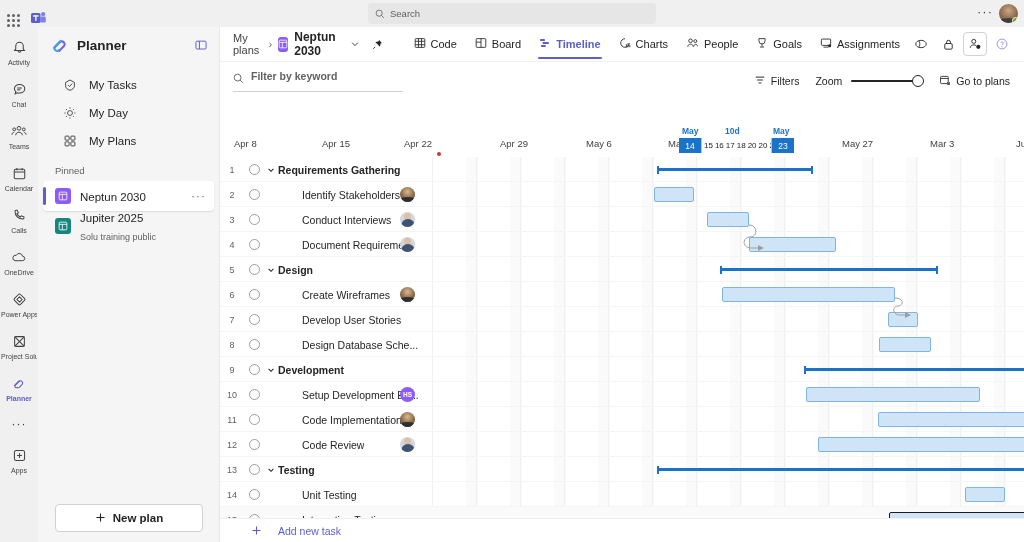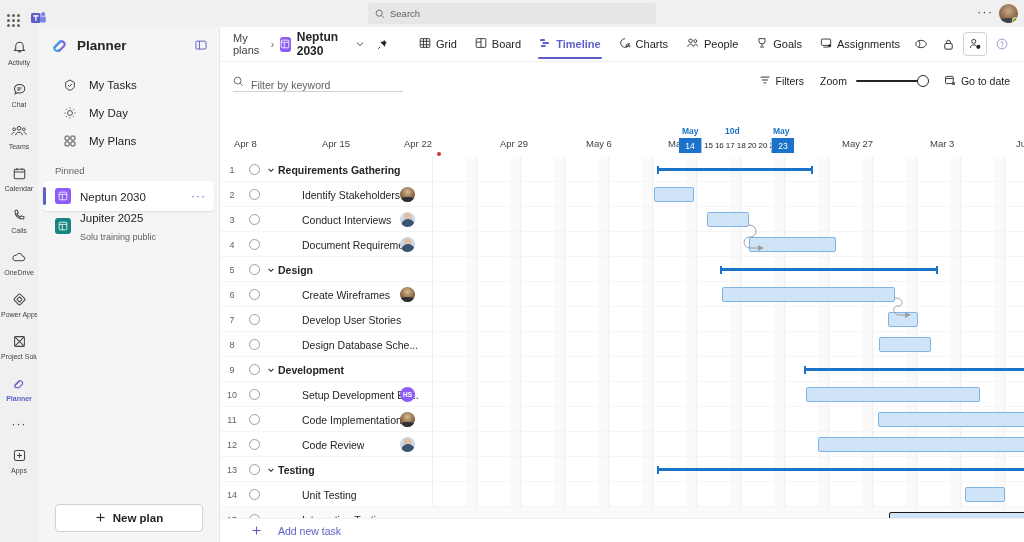--- a/index.html
+++ b/index.html
@@ -114,22 +114,22 @@
   .tab.active::after {
     content:""; position:absolute; left:8px; right:8px; bottom:3px; height:2px;
     background:#5b5fc7; border-radius:2px;
   }
   .cmd-right { margin-left:auto; display:flex; align-items:center; gap:3px; }
   .cmd-ico { width:24px;height:24px;display:flex;align-items:center;justify-content:center;cursor:pointer;border-radius:4px;color:#242424;}
   .cmd-ico.boxed { border:1px solid #d1d1d1; }
 
   .filterbar { height:38px; display:flex; align-items:center; padding:0 14px 0 13px; }
   .filterinput {
-    width:170px; display:flex; align-items:flex-end; gap:7px;
-    border-bottom:1px solid #d1d1d1; height:22px;
+    width:170px; display:flex; align-items:flex-start; gap:7px;
+    border-bottom:1px solid #d1d1d1; height:22px;font-weight:bold;
   }
   .filterinput .ftext { font-size:10.5px; color:#616161; }
   .fb-right { margin-left:auto; display:flex; align-items:center; gap:16px; }
   .fb-btn { display:flex; align-items:center; gap:5px; font-size:10.5px; color:#242424; cursor:pointer; }
   .zoomwrap { display:flex; align-items:center; gap:9px; }
   .zoomlabel { font-size:10.5px; color:#242424; }
   .slider { width:72px; height:14px; position:relative; display:flex; align-items:center; cursor:pointer; }
   .slider .track { width:72px; height:2px; background:#242424; border-radius:2px; }
   .slider .thumb {
     position:absolute; right:-1px; top:1px; width:12px; height:12px; border-radius:50%;
@@ -482,21 +482,21 @@
 
       <div class="tabs">
         <div class="tab">
           <span><svg width="12" height="12" viewBox="0 0 14 14" fill="none" stroke="#242424" stroke-width="1">
                 <rect x="1.4" y="1.9" width="11.2" height="10.2" rx="1"></rect>
                 <line x1="1.4" y1="5" x2="12.6" y2="5"></line>
                 <line x1="1.4" y1="9" x2="12.6" y2="9"></line>
                 <line x1="5.2" y1="1.9" x2="5.2" y2="12.1"></line>
                 <line x1="8.8" y1="1.9" x2="8.8" y2="12.1"></line>
               </svg></span>
-          <span>Grid</span>
+          <span>Code</span>
         </div>
         <div class="tab">
           <span><svg width="12" height="12" viewBox="0 0 14 14" fill="none" stroke="#242424" stroke-width="1">
                 <rect x="1.4" y="1.9" width="11.2" height="10.2" rx="1"></rect>
                 <line x1="7" y1="1.9" x2="7" y2="12.1"></line>
                 <line x1="1.4" y1="6" x2="7" y2="6"></line>
               </svg></span>
           <span>Board</span>
         </div>
         <div class="tab active">
@@ -602,21 +602,21 @@
           </span>
         </div>
         <div class="fb-btn">
           <span>
             <svg width="12" height="12" viewBox="0 0 14 14" fill="none" stroke="#242424" stroke-width="1">
                 <rect x="1.8" y="2.8" width="9" height="8.4" rx="1"></rect>
                 <line x1="1.8" y1="5.2" x2="10.8" y2="5.2"></line>
                 <path d="M9.4 9.4l2.8 2.8M12.2 9.6v2.6h-2.6" stroke-width=".9"></path>
               </svg>
           </span>
-          <span>Go to date</span>
+          <span>Go to plans</span>
         </div>
       </div>
     </div>
 
     <div class="timeline">
 
       <div class="tl-header">
         <span class="tl-tick" style="left:14px">Apr 8</span>
         <span class="tl-tick" style="left:102px">Apr 15</span>
         <span class="tl-tick" style="left:184px">Apr 22</span>

